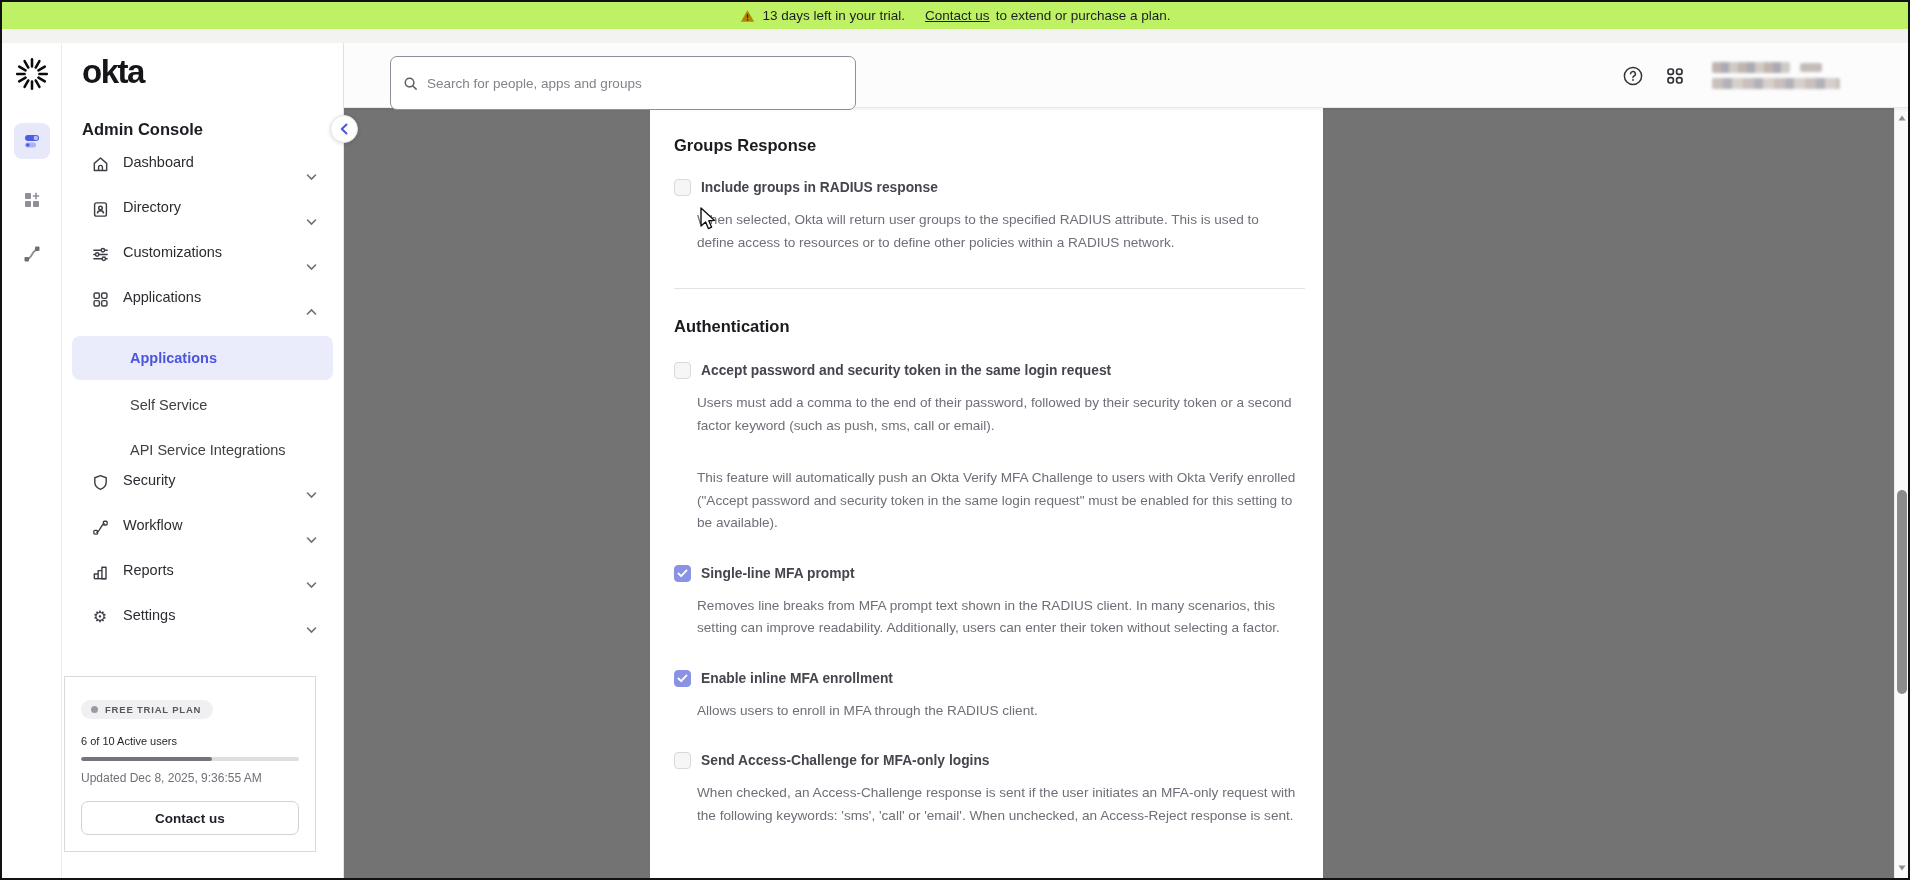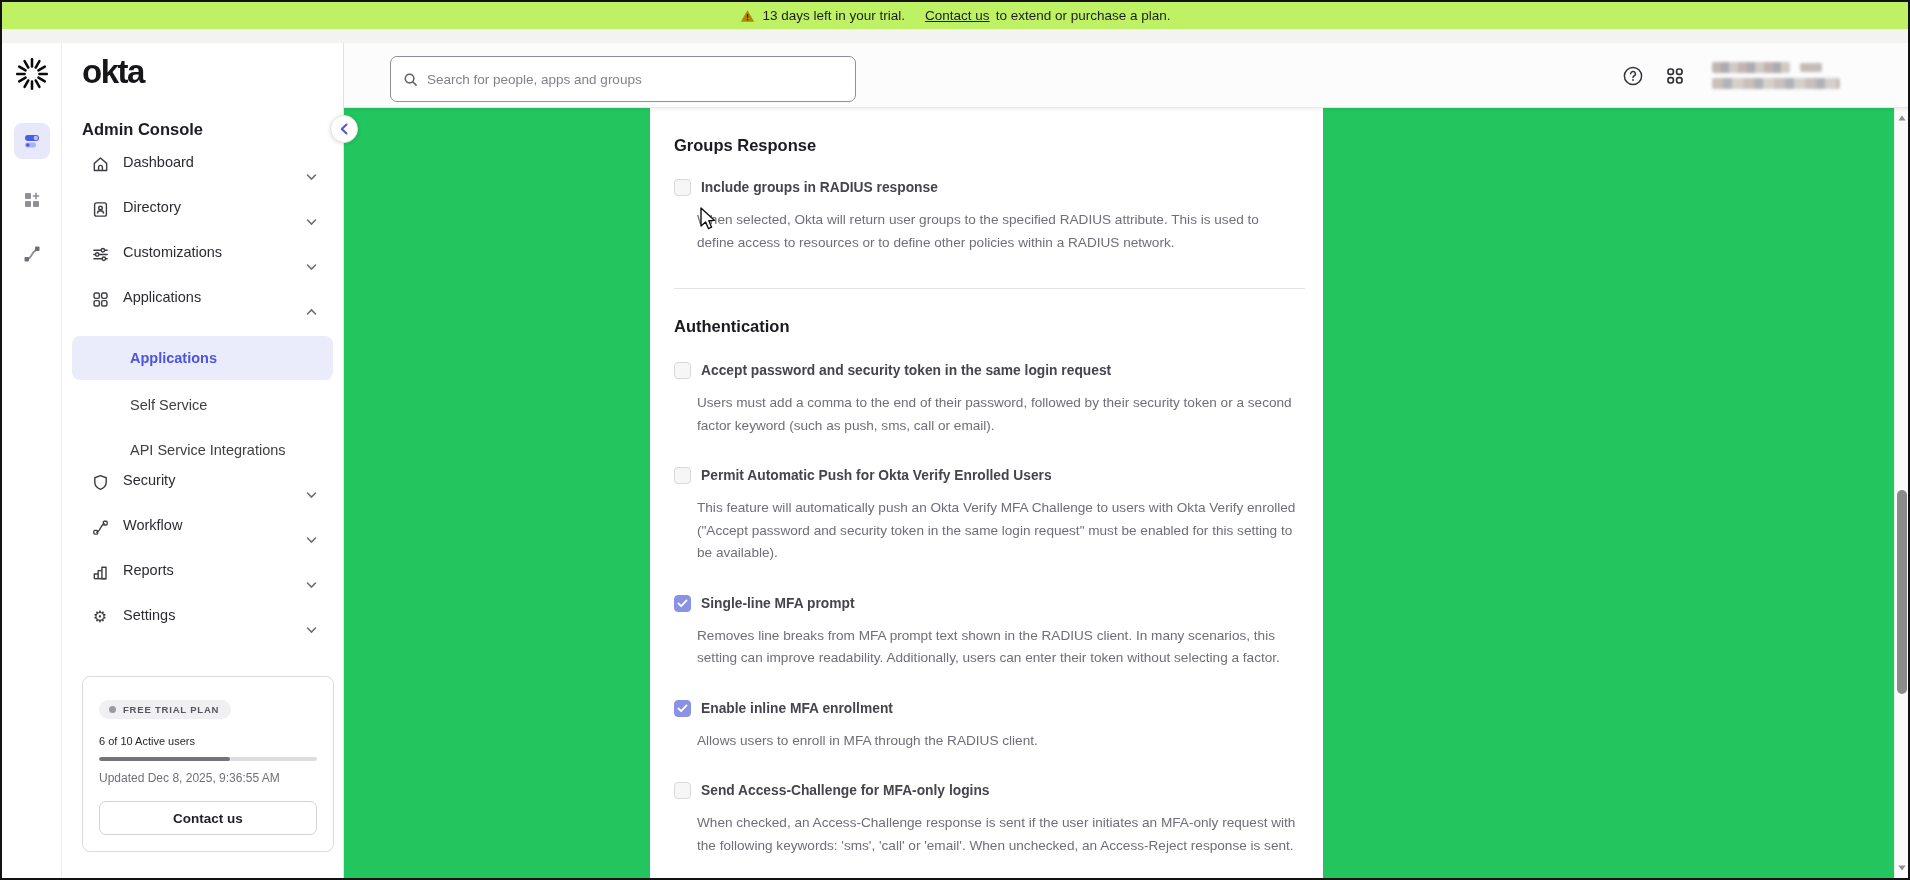--- a/index.html
+++ b/index.html
@@ -26,55 +26,55 @@
   .console-title { position:absolute; top:77px; left:20px; font-size:16.5px; font-weight:700; color:#1c1d22; }
   .nav { position:absolute; top:111px; left:0; right:0; }
   .nav-row { height:45px; display:flex; align-items:flex-start; padding-left:28px; position:relative; cursor:pointer; }
   .nav-row .nv-icon { width:20px; height:20px; display:flex; align-items:center; justify-content:center; margin-right:13px; color:#3d3e45; }
   .nav-row .nv-label { font-size:14.5px; color:#2b2c31; }
   .nav-row .chev { position:absolute; right:26px; top:50%; transform:translateY(-50%); }
   .nav-sub { height:45px; display:flex; align-items:center; padding-left:68px; font-size:14.5px; color:#404040; cursor:pointer; }
   .nav-sub.selected { height:44px; margin:2px 10px; padding-left:58px; border-radius:8px; background:#ebecfb; color:#4c55dd; font-weight:700; }
 
   
-  .trial { position:absolute; left:20px; bottom:26px; width:252px; border:1px solid #d9d9de; border-radius:8px;
+  .trial { position:absolute; left:2px; bottom:26px; width:252px; border:1px solid #d9d9de; border-radius:0;
            background:#fff; padding:22px 16px 16px 16px; }
   .trial-badge { display:inline-flex; align-items:center; gap:7px; background:#f0f0f2; border-radius:10px;
                  padding:4px 12px 4px 10px; font-size:9.5px; font-weight:700; letter-spacing:.8px; color:#55565e; }
   .trial-badge .dot { width:7px; height:7px; border-radius:50%; background:#9a9aa2; }
   .trial-usage { margin-top:16px; font-size:11px; color:#26272c; }
   .trial-bar { margin-top:10px; height:4px; border-radius:2px; background:#dedee1; overflow:hidden; }
   .trial-bar .fill { height:100%; background:#74747b; border-radius:2px; }
   .trial-updated { margin-top:10px; font-size:12px; color:#6f7078; }
   .trial-btn { margin-top:16px; width:100%; height:34px; background:#fff; border:1px solid #d2d2d7; border-radius:7px;
                font-size:13.5px; font-weight:700; color:#1f2026; cursor:pointer; font-family:inherit; }
 
   
   .collapse-btn { position:absolute; left:328px; top:113px; width:28px; height:28px; border-radius:50%;
                   background:#fff; border:1px solid #e2e2e6; box-shadow:0 1px 4px rgba(0,0,0,.12);
                   display:flex; align-items:center; justify-content:center; cursor:pointer; z-index:5; }
 
   
   .header { position:absolute; left:342px; top:41px; right:0; height:65px; background:#fcfcfd;
             border-bottom:1px solid #e8e8ea; box-shadow:0 2px 3px rgba(0,0,0,.05); z-index:2; }
-  .search { position:absolute; left:46px; top:13px; width:466px; height:46px; border:1px solid #8f8f99; border-radius:7px;
+  .search { position:absolute; left:46px; top:13px; width:466px; height:54px; border:1px solid #8f8f99; border-radius:7px;
             background:#fff; display:flex; align-items:center; padding:0 12px; }
   .search input { border:none; outline:none; flex:1; font-size:13.5px; color:#2a2b30; font-family:inherit; margin-left:9px; background:transparent; }
   .search input::placeholder { color:#82828b; }
   .hdr-right { position:absolute; right:68px; top:0; height:65px; display:flex; align-items:center; gap:16px; }
   .icon-btn { width:26px; height:26px; display:flex; align-items:center; justify-content:center; cursor:pointer; color:#2f2f35; }
   .user-block { margin-left:8px; display:flex; flex-direction:column; gap:5px; cursor:pointer; }
   .blur-line { border-radius:2px; filter:blur(1.6px); opacity:.8; }
   .bl-1 { width:78px; height:11px; background:repeating-linear-gradient(90deg,#b3a39e 0 9px,#97979f 9px 17px,#c6beb8 17px 26px); }
   .bl-1b { width:22px; height:9px; background:#b6aca6; display:inline-block; }
   .bl-2 { width:128px; height:11px; background:repeating-linear-gradient(90deg,#bdb1ac 0 11px,#a09fa8 11px 20px,#cdc5bf 20px 31px); }
   .row-flex { display:flex; align-items:center; gap:10px; }
 
   
-  .main { position:absolute; left:342px; top:106px; right:0; bottom:0; background:#22c55e; }
+  .main { position:absolute; left:342px; top:106px; right:0; bottom:0; background:#737373; }
   .card { position:absolute; left:306px; top:0; width:673px; bottom:0; background:#fff; padding:28px 24px 0 24px; }
   .sec-title { font-size:16.5px; font-weight:700; color:#1a1b1f; }
   .settings-list { margin-top:24px; }
   .setting { margin-bottom:30px; }
   .setting-head { display:flex; align-items:center; }
   .cb { width:17px; height:17px; border-radius:4px; background:#f6f6f7; border:1px solid #d9d9dc; flex:0 0 auto;
         display:flex; align-items:center; justify-content:center; cursor:pointer; }
   .cb svg { display:none; }
   .cb.checked { background:#8a92e6; border-color:#8a92e6; }
   .cb.checked svg { display:block; }
@@ -342,26 +342,20 @@
           <div class="setting">
             <div class="setting-head">
               <span class="cb">
                 
               </span>
               <span class="setting-label">Accept password and security token in the same login request</span>
             </div>
             <p class="setting-desc">Users must add a comma to the end of their password, followed by their security token or a second factor keyword (such as push, sms, call or email).</p>
           </div>
           <div class="setting">
-            <div class="setting-head">
-              <span class="cb">
-                
-              </span>
-              <span class="setting-label">Permit Automatic Push for Okta Verify Enrolled Users</span>
-            </div>
             <p class="setting-desc">This feature will automatically push an Okta Verify MFA Challenge to users with Okta Verify enrolled ("Accept password and security token in the same login request" must be enabled for this setting to be available).</p>
           </div>
           <div class="setting">
             <div class="setting-head">
               <span class="cb checked">
                 <svg width="11" height="9" viewBox="0 0 12 10" fill="none" stroke="#fff" stroke-width="2" stroke-linecap="round" stroke-linejoin="round">
                     <path d="M1.5 5 L4.5 8 L10.5 1.5"></path>
                   </svg>
               </span>
               <span class="setting-label">Single-line MFA prompt</span>

